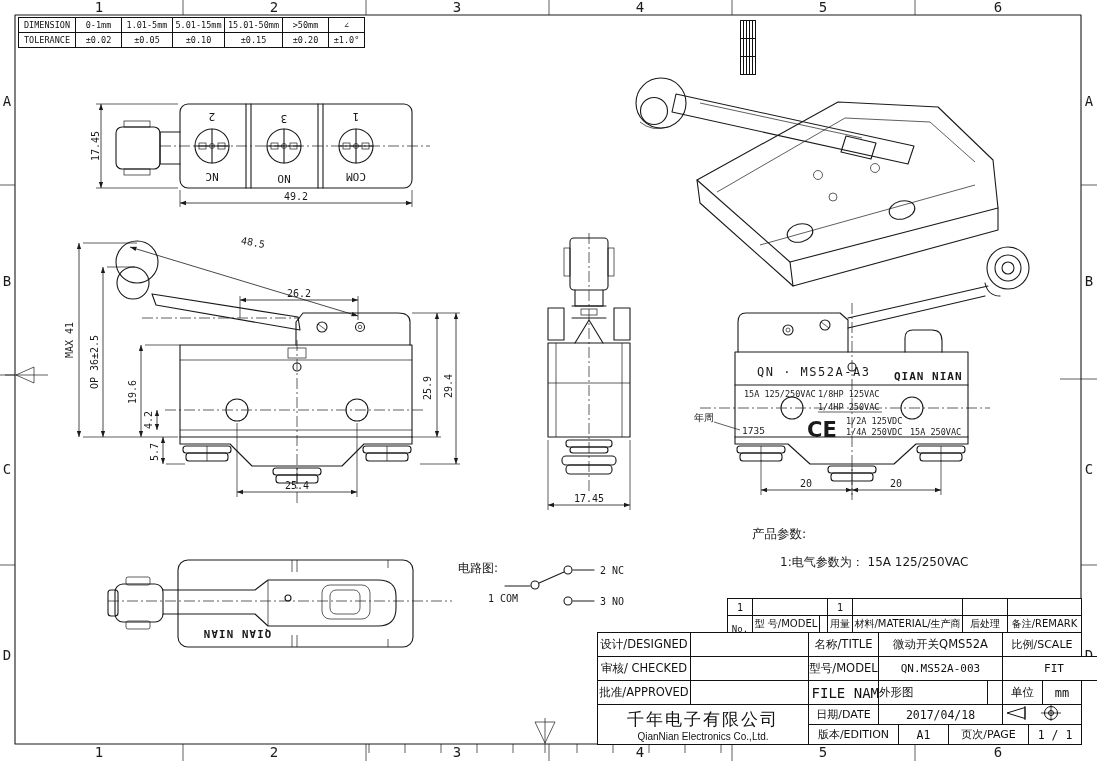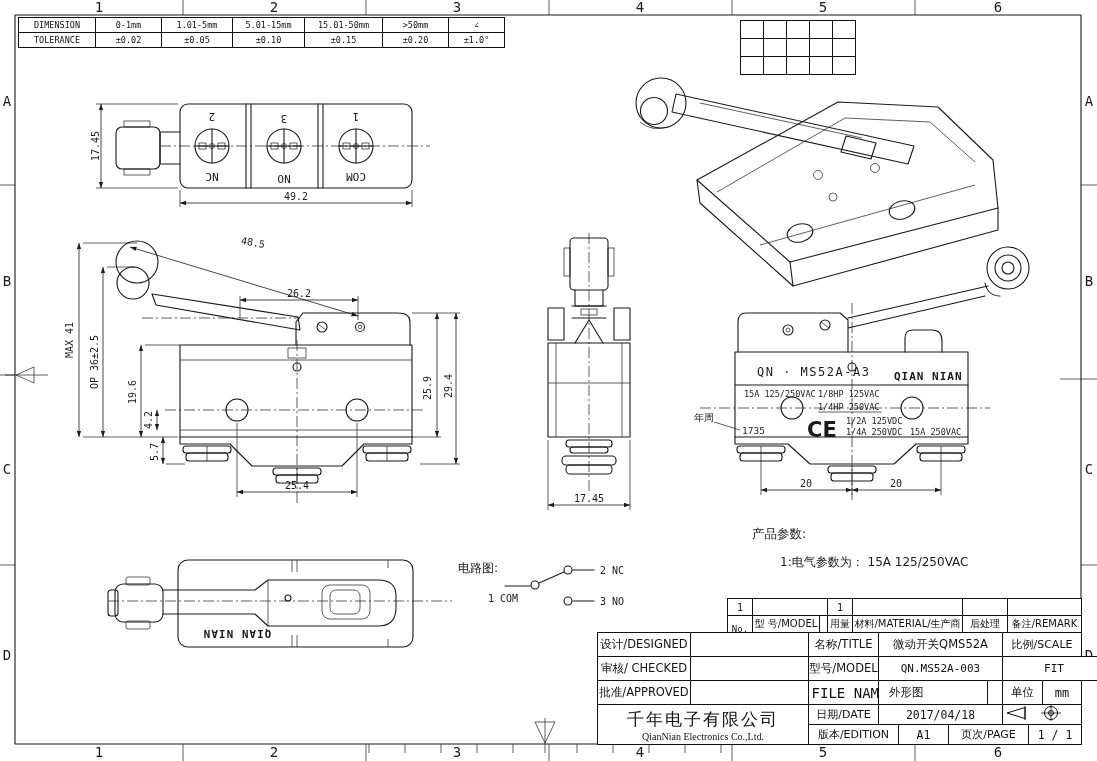--- a/index.html
+++ b/index.html
@@ -12,27 +12,27 @@
   .dl{stroke:#1a1a1a;stroke-width:0.8;fill:none;}
   .xl{stroke:#1a1a1a;stroke-width:0.7;fill:none;}
   text{fill:#1a1a1a;}
   .dt{font:10px "DejaVu Sans Mono",monospace;text-anchor:middle;dominant-baseline:middle;}
   .zt{font:14px "DejaVu Sans Mono",monospace;text-anchor:middle;dominant-baseline:middle;}
   .lbl{font:11px "DejaVu Sans Mono",monospace;text-anchor:middle;dominant-baseline:middle;}
   .st{font:8.5px "DejaVu Sans Mono",monospace;text-anchor:start;}
   .bt{font-weight:bold;letter-spacing:1px;}
   table.grid{position:absolute;border-collapse:collapse;background:#fff;}
   table.grid td{border:1px solid #111;text-align:center;
-    font:8.5px "DejaVu Sans Mono",monospace;padding:0 11px;color:#111;height:14px;}
+    font:8.5px "DejaVu Sans Mono",monospace;padding:0 1px;color:#111;height:14px;}
   .tb-cell{position:absolute;border:1px solid #111;box-sizing:border-box;background:#fff;
     display:flex;align-items:center;justify-content:center;font-size:11px;color:#111;
     font-family:"DejaVu Sans",sans-serif;white-space:nowrap;overflow:hidden;}
   .mono{font-family:"DejaVu Sans Mono",monospace;}
   .company-cn{font-size:17px;letter-spacing:2px;}
-  .company-en{font-size:10px;font-family:Liberation Serif, serif;}
+  .company-en{font-size:10px;font-family:Liberation Sans, sans-serif;}
 </style>
 </head>
 <body>
 
 <div class="sheet">
 
 <svg width="1097" height="761" viewBox="0 0 1097 761">
   <defs>
     <marker id="ma" viewBox="0 0 10 10" refX="9" refY="5" markerWidth="9" markerHeight="9" orient="auto-start-reverse">
       <path d="M0,1.8 L9,5 L0,8.2 z" fill="#1a1a1a"></path>
@@ -385,21 +385,21 @@
 
   <div class="tb-cell" style="left:597px;top:656px;width:94px;height:25px;font-size:11.5px">审核/ CHECKED</div>
   <div class="tb-cell" style="left:690px;top:656px;width:119px;height:25px"></div>
   <div class="tb-cell" style="left:808px;top:656px;width:71px;height:25px;font-size:11.5px">型号/MODEL</div>
   <div class="tb-cell mono" style="left:878px;top:656px;width:125px;height:25px;font-size:11px">QN.MS52A-003</div>
   <div class="tb-cell mono" style="left:1002px;top:656px;width:104px;height:25px;font-size:11px">FIT</div>
 
   <div class="tb-cell" style="left:597px;top:680px;width:94px;height:25px;font-size:11.5px">批准/APPROVED</div>
   <div class="tb-cell" style="left:690px;top:680px;width:119px;height:25px"></div>
   <div class="tb-cell mono" style="left:808px;top:680px;width:83px;height:25px;font-size:14px">FILE NAME</div>
-  <div class="tb-cell" style="left:878px;top:680px;width:110px;height:25px;font-size:11.5px;justify-content:flex-start;padding-left:10px">外形图</div>
+  <div class="tb-cell" style="left:878px;top:680px;width:110px;height:25px;font-size:11.5px;justify-content:flex-start;">外形图</div>
   <div class="tb-cell" style="left:1002px;top:680px;width:41px;height:25px;font-size:11.5px">单位</div>
   <div class="tb-cell mono" style="left:1042px;top:680px;width:40px;height:25px;font-size:12px">mm</div>
 
   <div class="tb-cell" style="left:597px;top:704px;width:212px;height:41px;flex-direction:column;justify-content:center">
     <div class="company-cn">千年电子有限公司</div>
     <div class="company-en">QianNian Electronics Co.,Ltd.</div>
   </div>
 
   <div class="tb-cell" style="left:808px;top:704px;width:71px;height:21px;font-size:11px">日期/DATE</div>
   <div class="tb-cell mono" style="left:878px;top:704px;width:125px;height:21px;font-size:11.5px">2017/04/18</div>

